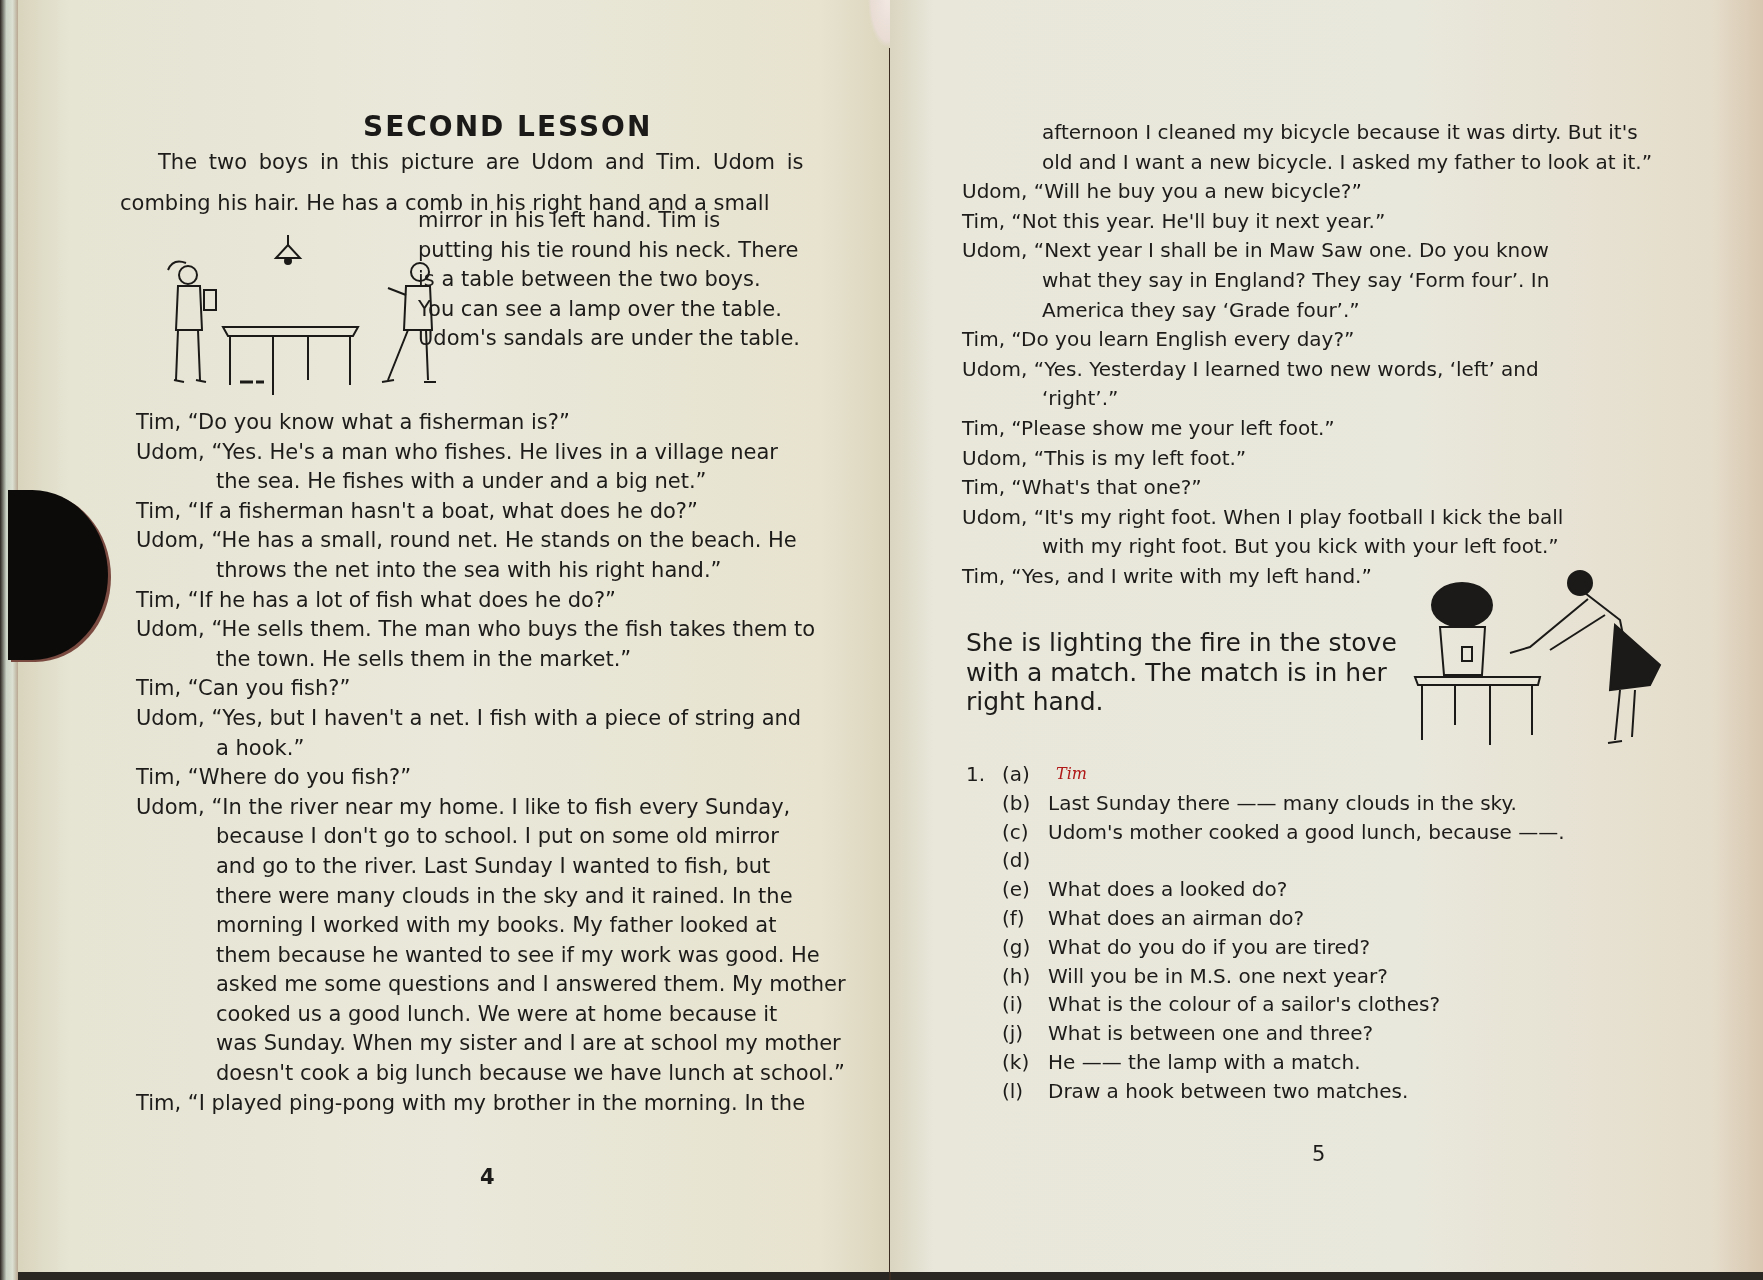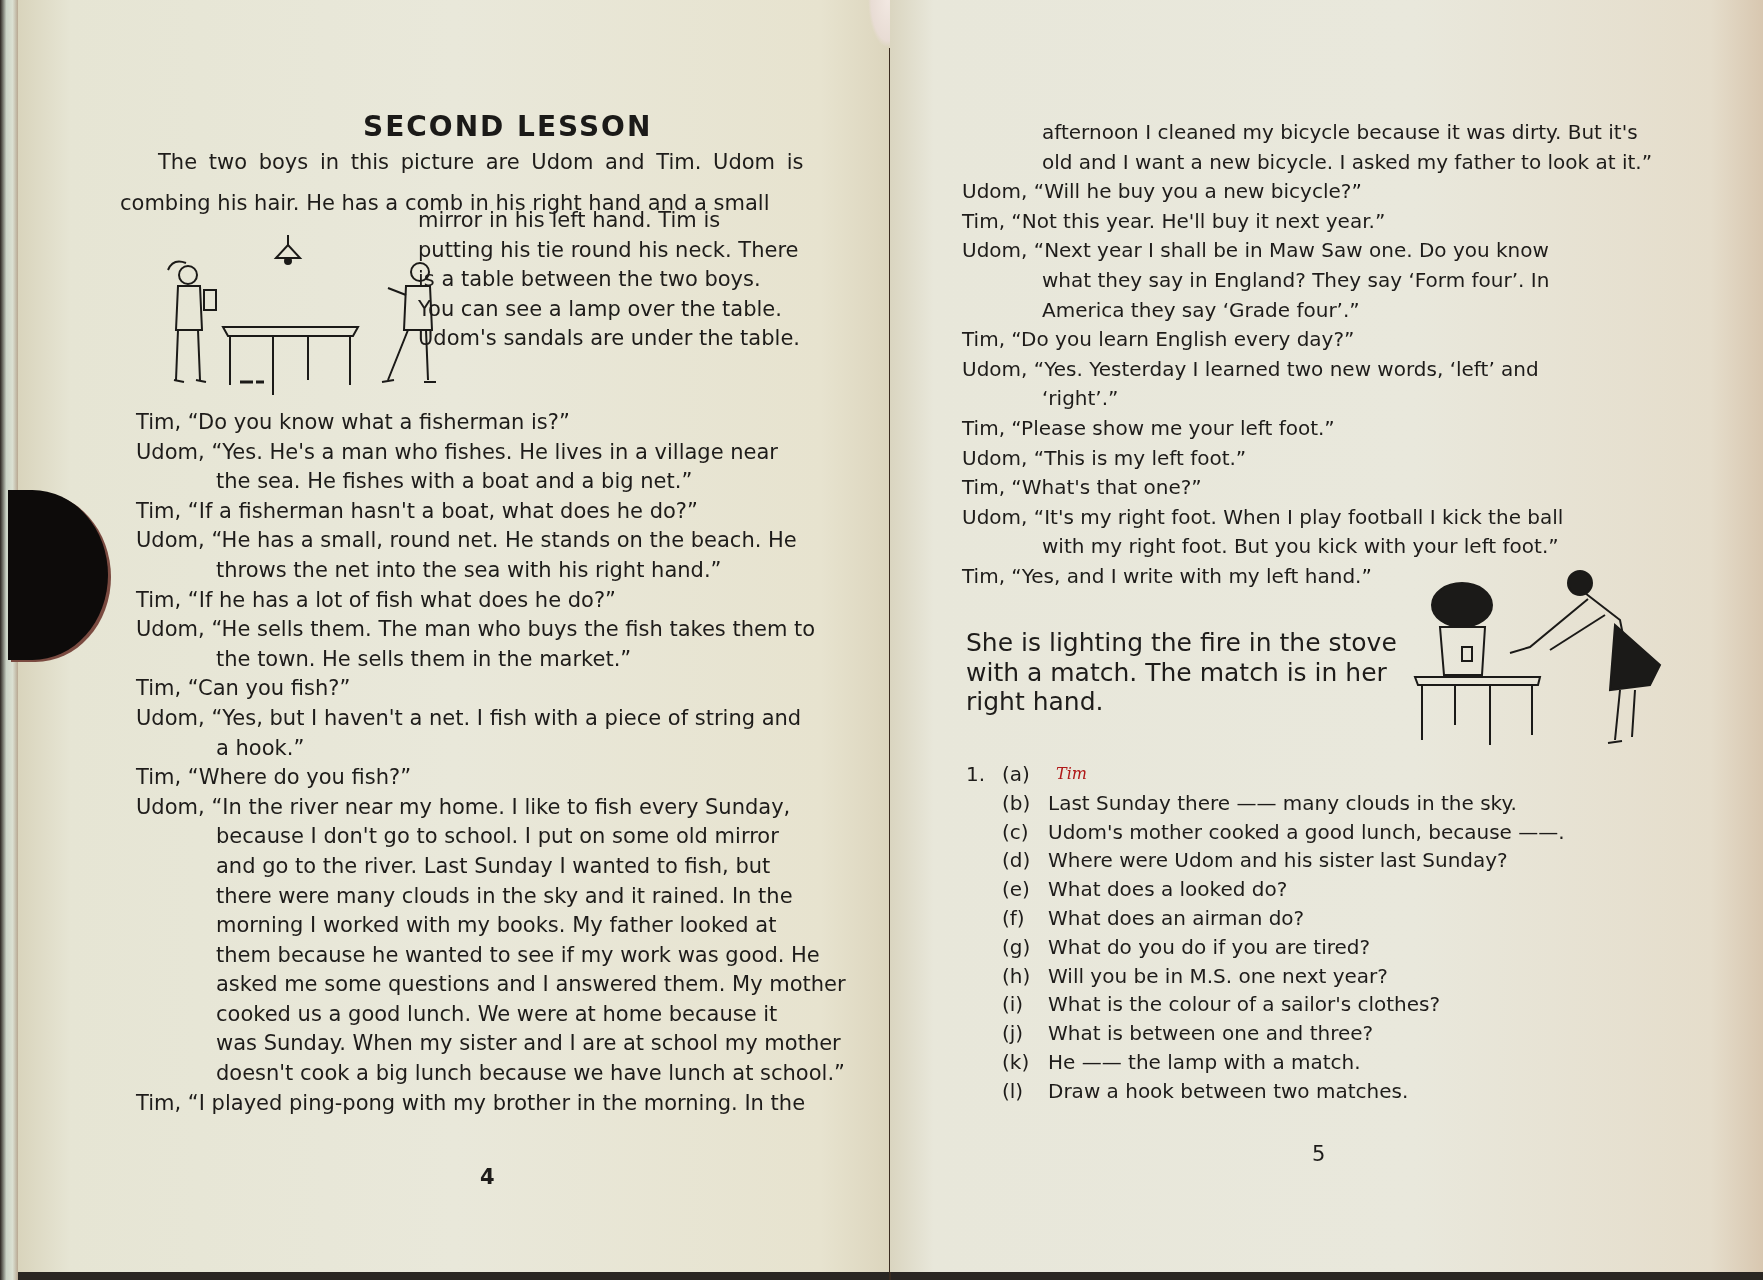--- a/index.html
+++ b/index.html
@@ -114,21 +114,21 @@
       <span class="line">You can see a lamp over the table.</span>
       <span class="line">Udom's sandals are under the table.</span>
     </div>
 
     <div class="dlg" style="left:118px; top:408px;">
       <div>
         <span class="line"><span>Tim,</span> <span>“Do you know what a fisherman is?”</span></span>
       </div>
       <div>
         <span class="line"><span>Udom,</span> <span>“Yes.  He's a man who fishes.  He lives in a village near</span></span>
-        <span class="line cont">the sea. He fishes with a boat and a big net.”</span>
+        <span class="line cont">the sea. He fishes with a under and a big net.”</span>
       </div>
       <div>
         <span class="line"><span>Tim,</span> <span>“If a fisherman hasn't a boat, what does he do?”</span></span>
       </div>
       <div>
         <span class="line"><span>Udom,</span> <span>“He has a small, round net.  He stands on the beach. He</span></span>
         <span class="line cont">throws the net into the sea with his right hand.”</span>
       </div>
       <div>
         <span class="line"><span>Tim,</span> <span>“If he has a lot of fish what does he do?”</span></span>
@@ -257,21 +257,20 @@
           <span>Last Sunday there —— many clouds in the sky.</span>
         </div>
       <div class="q-row">
           <span class="q-num"></span>
           <span class="q-letter">(c)</span>
           <span>Udom's mother cooked a good lunch, because ——.</span>
         </div>
       <div class="q-row">
           <span class="q-num"></span>
           <span class="q-letter">(d)</span>
-          <span>Where were Udom and his sister last Sunday?</span>
         </div>
       <div class="q-row">
           <span class="q-num"></span>
           <span class="q-letter">(e)</span>
           <span>What does a looked do?</span>
         </div>
       <div class="q-row">
           <span class="q-num"></span>
           <span class="q-letter">(f)</span>
           <span>What does an airman do?</span>

